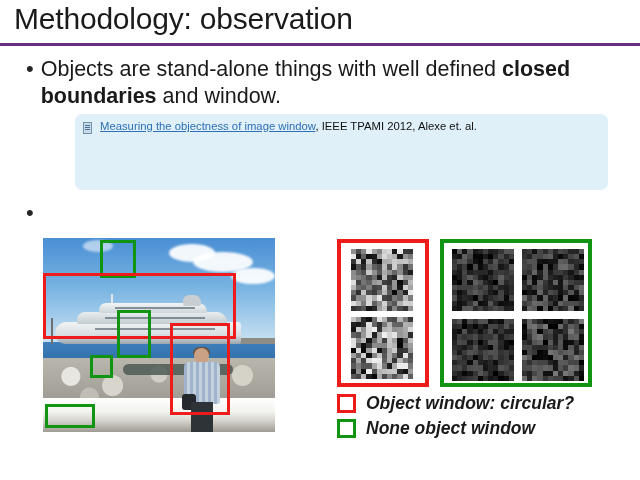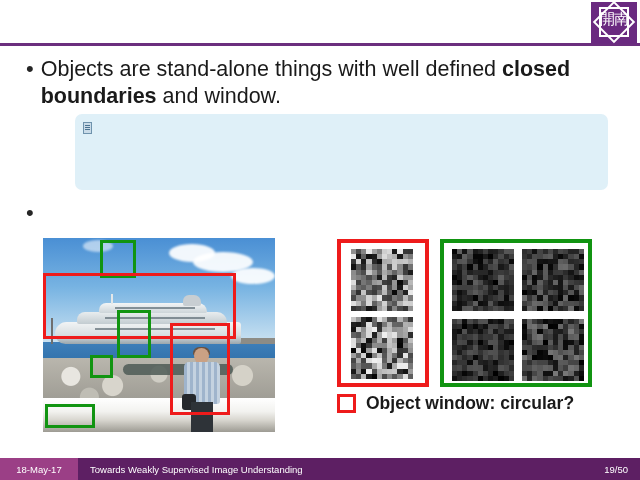--- a/index.html
+++ b/index.html
@@ -303,20 +303,21 @@
     grid-template-rows: repeat(12, 1fr);
   }
   .patch i { display: block; }
 
   
   #legend {
     position: absolute;
     left: 337px;
     top: 393px;
     width: 300px;
+    font-style: italic;
   }
   .legend-row {
     display: flex;
     align-items: center;
     margin-bottom: 5px;
   }
   .legend-sw {
     width: 19px; height: 19px;
     box-sizing: border-box;
     margin-right: 10px;
@@ -362,47 +363,41 @@
     font-size: 9.5px;
     margin-right: 12px;
     flex: 0 0 auto;
   }
 </style>
 </head>
 <body>
 
 <div id="slide">
 
+  <div id="slide-title">Methodology: observation</div>
   <div id="title-rule"></div>
 
-  <div id="logo">
-    <div class="badge"></div>
-    <div class="star">
-      <div class="d1"></div>
-      <div class="d2"></div>
-    </div>
-    <div class="chars">開南</div>
-  </div>
 
   <div class="bullet" id="bullet-1">
     <span class="dot">•</span>
     <span class="txt"><span>Objects are stand-alone things with well defined </span><span class="b">closed boundaries</span><span> and window.</span></span>
   </div>
 
   <div id="ref-box">
 
 
 
     <div class="ref-row">
       <span class="doc-icon">
         <span class="pg"></span>
           <span class="ln a"></span>
           <span class="ln b"></span>
           <span class="ln c"></span>
       </span>
+      <span class="ref-text"><a class="ref-link" href="#">Measuring the objectness of image window</a><span>, IEEE TPAMI 2012, Alexe et. al.</span></span>
     </div>
 
   </div>
 
   <div class="bullet" id="bullet-2">
     <span class="dot">•</span>
   </div>
 
   <div id="photo">
     <div class="sky"></div>
@@ -1329,21 +1324,20 @@
           <i style="background:rgb(2,2,2)"></i>
         </div>
     </div>
   </div>
 
   <div id="legend">
     <div class="legend-row">
       <span class="legend-sw red"></span>
       <span class="legend-label">Object window: circular?</span>
     </div>
+    <div class="legend-row">
+      <span class="legend-sw green"></span>
+      <span class="legend-label">None object window</span>
+    </div>
   </div>
 
-  <div id="footer">
-    <div id="footer-date">18-May-17</div>
-    <div id="footer-title">Towards Weakly Supervised Image Understanding</div>
-    <div id="footer-page">19/50</div>
-  </div>
 
 </div>
 
 </body></html>

